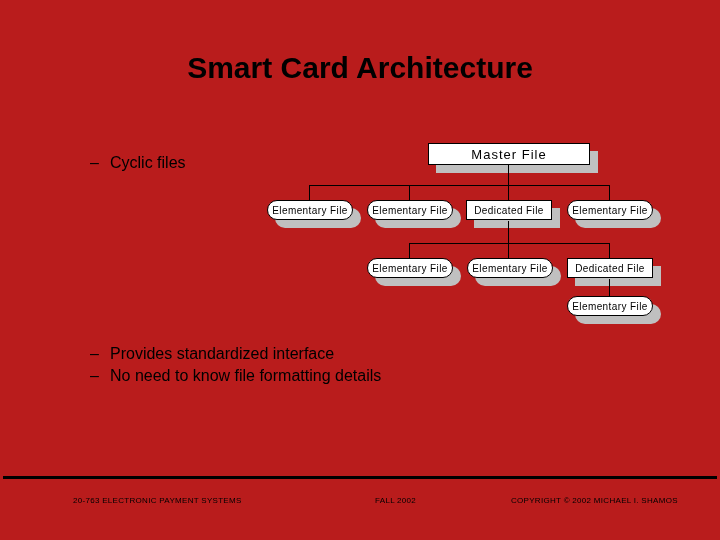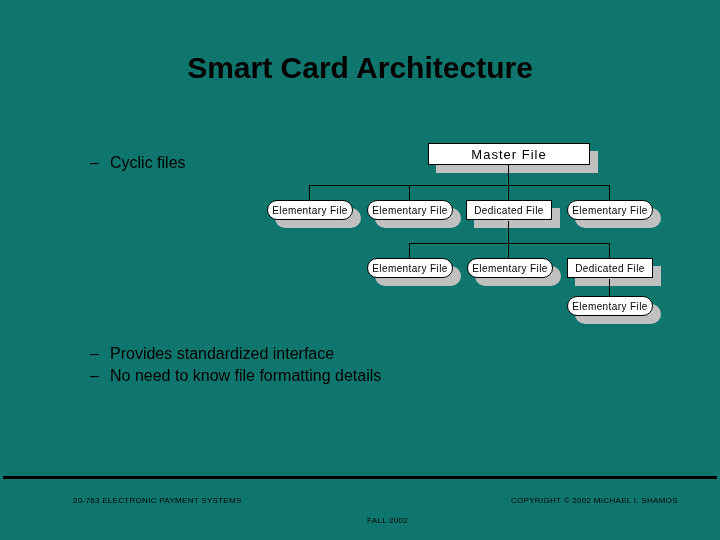--- a/index.html
+++ b/index.html
@@ -8,21 +8,21 @@
     background: #ffffff;
   }
   body {
     font-family: "Liberation Sans", sans-serif;
     color: #000000;
   }
   #slide {
     position: relative;
     width: 720px;
     height: 540px;
-    background: #0f766e;
+    background: #b91c1c;
     overflow: hidden;
   }
 
   
   #slide-title {
     position: absolute;
     left: 0;
     top: 51px;
     width: 720px;
     text-align: center;
@@ -121,21 +121,21 @@
   .footer-cell {
     position: absolute;
     top: 496px;
     font-size: 8px;
     letter-spacing: 0.3px;
     color: #000000;
     white-space: nowrap;
     padding-left: 28px;
   }
   #footer-left   { left: 45px; }
-  #footer-center { left: 339px; margin-top: 20px; }
+  #footer-center { left: 347px; }
   #footer-right  { left: 483px; }
 </style>
 </head>
 <body>
 
 <div id="slide">
 
   <div id="slide-title">Smart Card Architecture</div>
 
 

